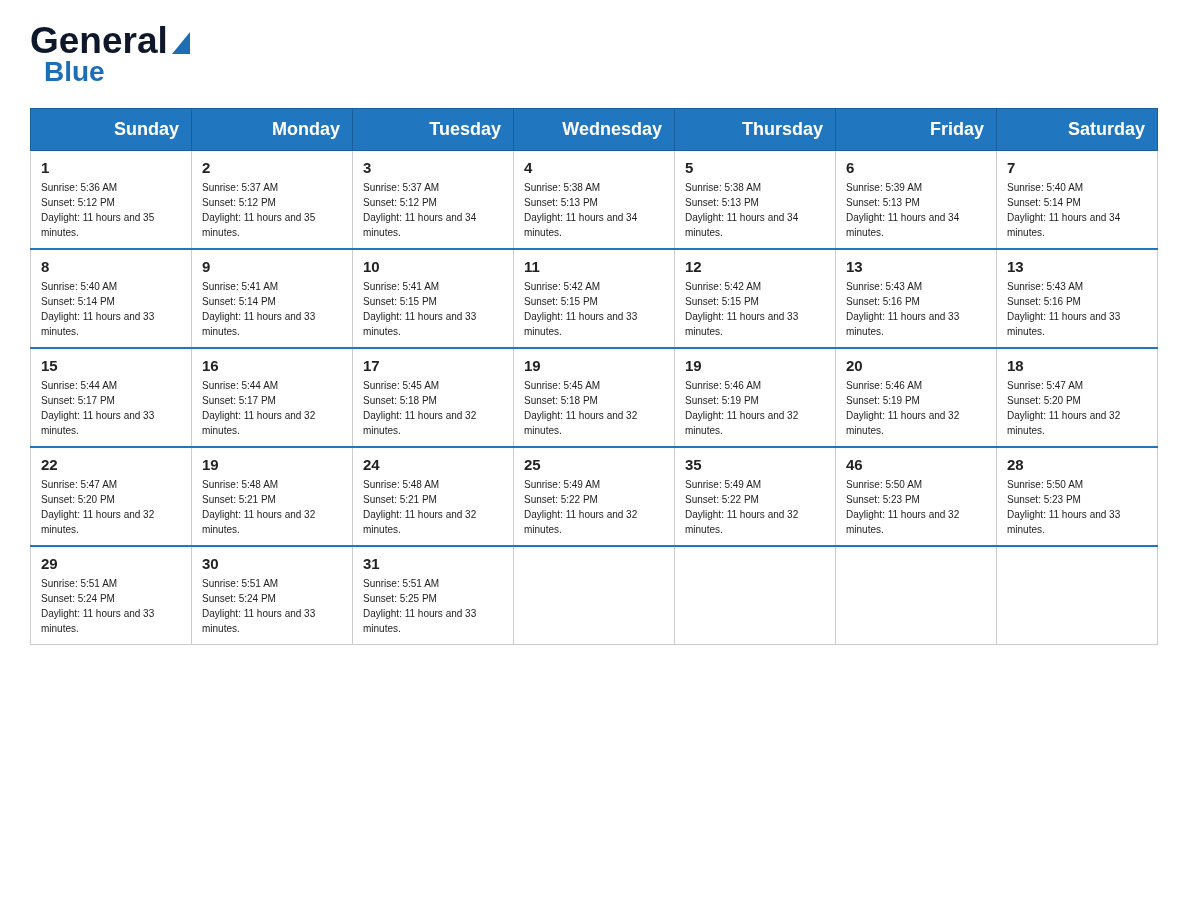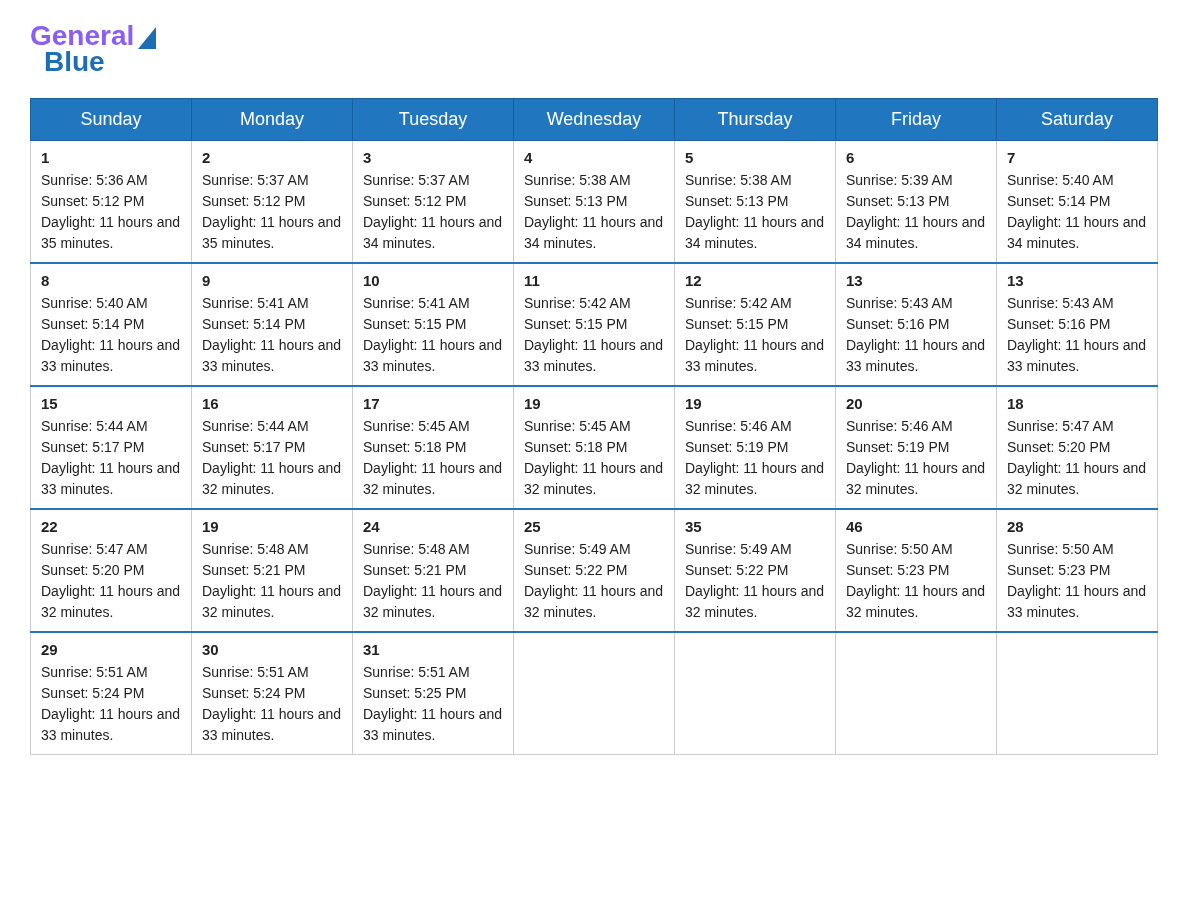--- a/index.html
+++ b/index.html
@@ -37,59 +37,59 @@
     }
     .calendar {
       width: 100%;
       border-collapse: collapse;
       border: 1px solid #999;
     }
     .calendar th {
       background-color: #2176c0;
       color: #fff;
       font-size: 18px;
-      font-weight: normal;
+      font-weight: bold;
       padding: 10px 12px;
-      text-align: center;
+      text-align: right;
       border: 1px solid #1a5e9e;
     }
     .calendar td {
       vertical-align: top;
       padding: 8px 10px;
       border: 1px solid #ccc;
       font-size: 13px;
       color: #222;
       width: 14.28%;
       min-height: 100px;
     }
     .day-num {
       font-size: 15px;
       font-weight: bold;
       display: block;
       margin-bottom: 4px;
     }
     .day-info {
-      font-size: 14px;
+      font-size: 10px;
       line-height: 1.5;
       color: #222;
     }
     .row-divider td {
       border-top: 2px solid #2176c0;
     }
     .empty-cell {
       background: #fff;
     }
   </style>
 </head>
 <body>
 
 <div class="header">
   <div class="logo">
   <div style="display:flex;align-items:center;">
-    <span style="font-size:28px;font-weight:bold;color:#8b5cf6;">General</span>
+    <span style="font-size:37px;font-weight:bold;color:#0f172a;">General</span>
     <div style="width:0;height:0;border-left:18px solid transparent;border-bottom:22px solid #1e6eb5;margin-left:4px;margin-top:4px;"></div>
   </div>
   <div style="display:flex;align-items:center;margin-top:-6px;">
     <span style="font-size:28px;font-weight:bold;color:#1e6eb5;margin-left:14px;">Blue</span>
   </div>
 </div>
   <div class="header-right">
     <div class="month-year"></div>
     <div class="location"></div>
   </div>

